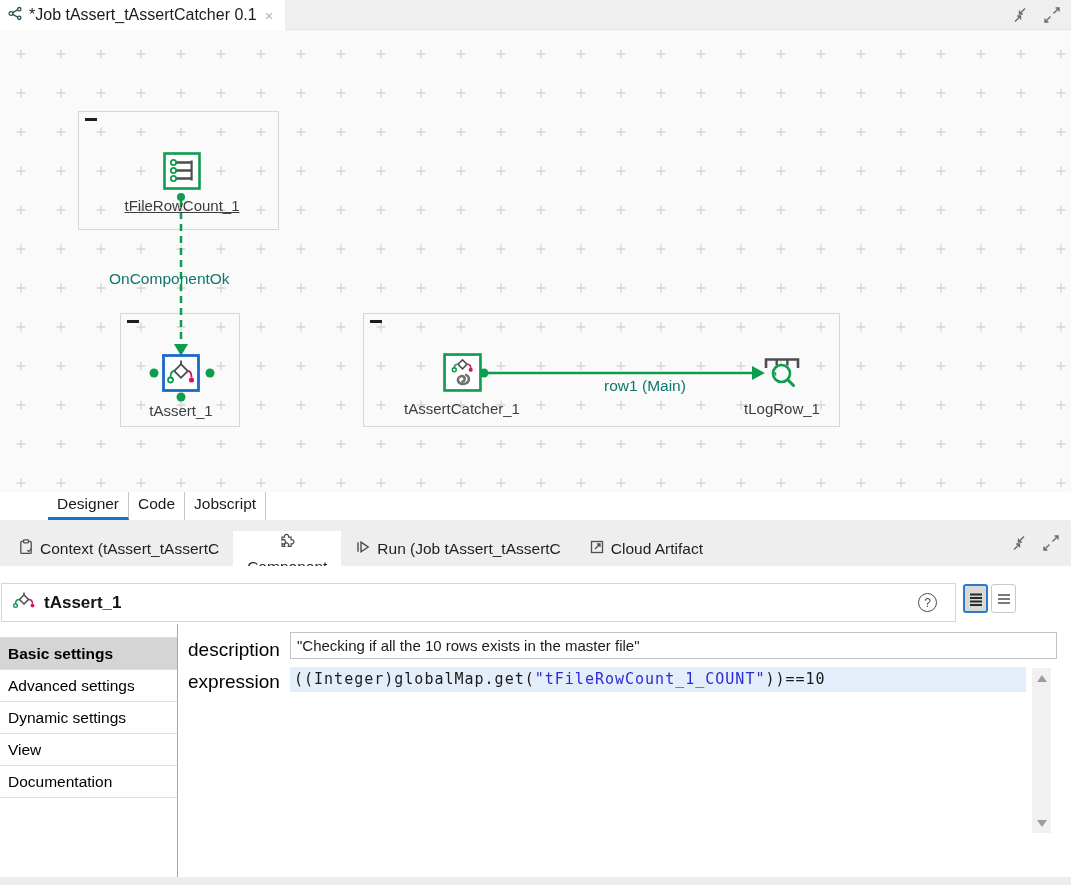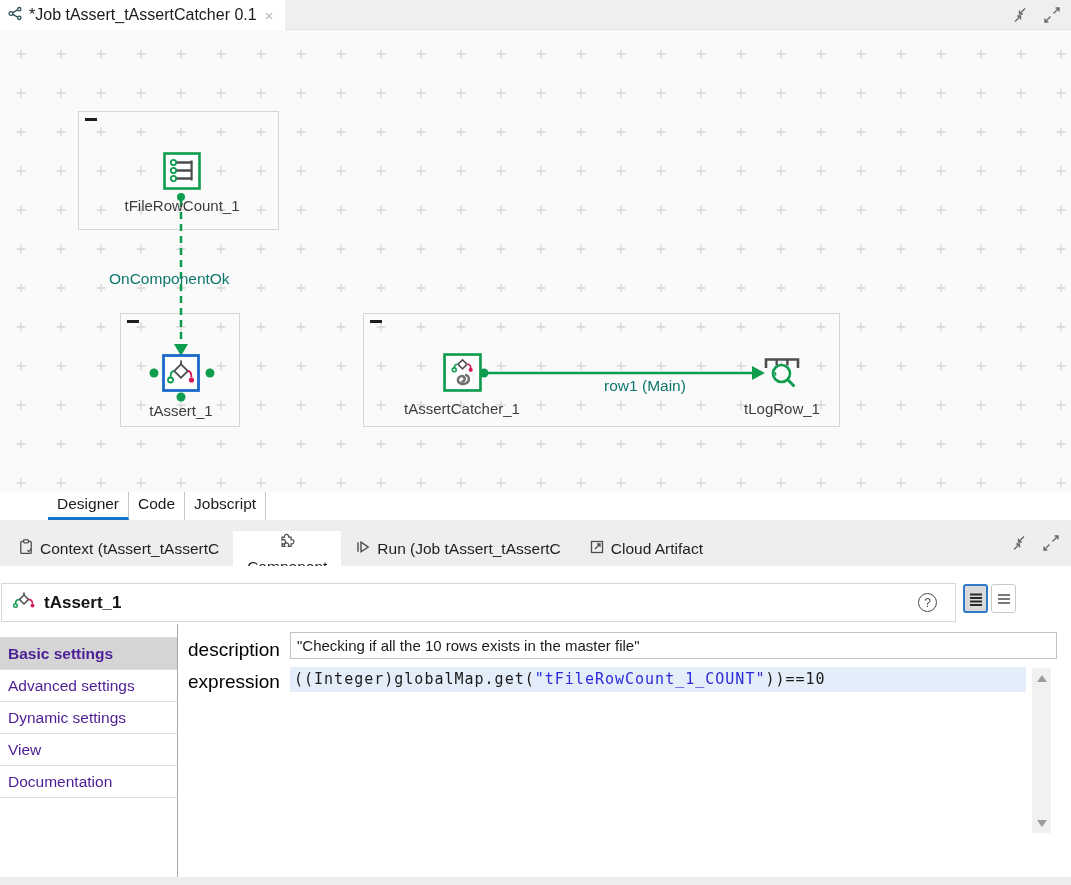--- a/index.html
+++ b/index.html
@@ -49,21 +49,21 @@
   .help-circle { position:absolute; right:18px; width:19px; height:19px; border:1.6px solid #4d4d4d;
     border-radius:50%; display:flex; align-items:center; justify-content:center;
     font-size:12px; color:#4d4d4d; cursor:pointer; }
   .toggle-btn { position:absolute; top:584px; width:25px; height:29px; border-radius:3px;
     display:flex; align-items:center; justify-content:center; cursor:pointer; background:#fff; }
   .toggle-btn.active { border:2px solid #3079c9; background:#d9d9d9; }
   .toggle-btn.inactive { border:1px solid #c9c9c9; }
 
   
   .sidebar { position:absolute; left:0; top:637px; width:177px; border-top:1px solid #dedede; background:#fff; }
-  .sidebar-item { height:32px; line-height:32px; padding-left:8px; font-size:15.5px; color:#4c1d95;
+  .sidebar-item { height:32px; line-height:32px; padding-left:8px; font-size:15.5px; color:#000000;
     border-bottom:1px solid #e0e0e0; cursor:pointer; }
   .sidebar-item.active { background:#d5d5d5; font-weight:bold; }
   .sidebar-divider { position:absolute; left:177px; top:624px; width:1px; height:253px; background:#a8a8a8; }
 
   .field-label { position:absolute; left:188px; font-size:19px; color:#000000; }
   .desc-input { position:absolute; left:290px; top:632px; width:767px; height:27px;
     border:1px solid #c3c3c3; background:#fff; font-family:"Liberation Sans",sans-serif;
     font-size:15px; color:#1c1c1c; padding:0 6px; }
   .expr-line { position:absolute; left:290px; top:667px; width:736px; height:25px; background:#e4eefa;
     font-family:"DejaVu Sans Mono", monospace; font-size:15px; letter-spacing:1px;
@@ -167,21 +167,21 @@
             <path d="M28.6 8.5 v20" stroke-width="2.2"></path>
           </g>
           <g fill="#fff" stroke="#0e9d4e" stroke-width="1.8">
             <circle cx="10.5" cy="10.5" r="2.6"></circle>
               <circle cx="10.5" cy="18.5" r="2.6"></circle>
               <circle cx="10.5" cy="26.5" r="2.6"></circle>
           </g>
         </svg>
       </span>
     </div>
-    <div class="node-label" style="left:112px; top:167px; width:140px;">tFileRowCount_1</div>
+    <div class="node-label" style="left:112px; top:167px; width:140px;text-decoration:underline;">tFileRowCount_1</div>
 
     <div class="link-label" style="left:109px; top:240px;">OnComponentOk</div>
 
     <div class="node" style="left:162px; top:324px; width:38px; height:38px;">
       <span>
         <svg viewBox="0 0 38 38" width="38" height="38">
           <rect x="1.5" y="1.5" width="35" height="35" fill="#fff" stroke="#1b69c8" stroke-width="2.8"></rect>
           <path d="M19 6.5 v5" stroke="#4d4d4d" stroke-width="1.8" fill="none"></path>
           <rect x="14.2" y="12.2" width="9.6" height="9.6" transform="rotate(45 19 17)" fill="#fff" stroke="#4d4d4d" stroke-width="1.8"></rect>
           <path d="M12.3 17 C8.8 17 8.5 20 8.5 23.5" fill="none" stroke="#0e9d4e" stroke-width="1.8"></path>

